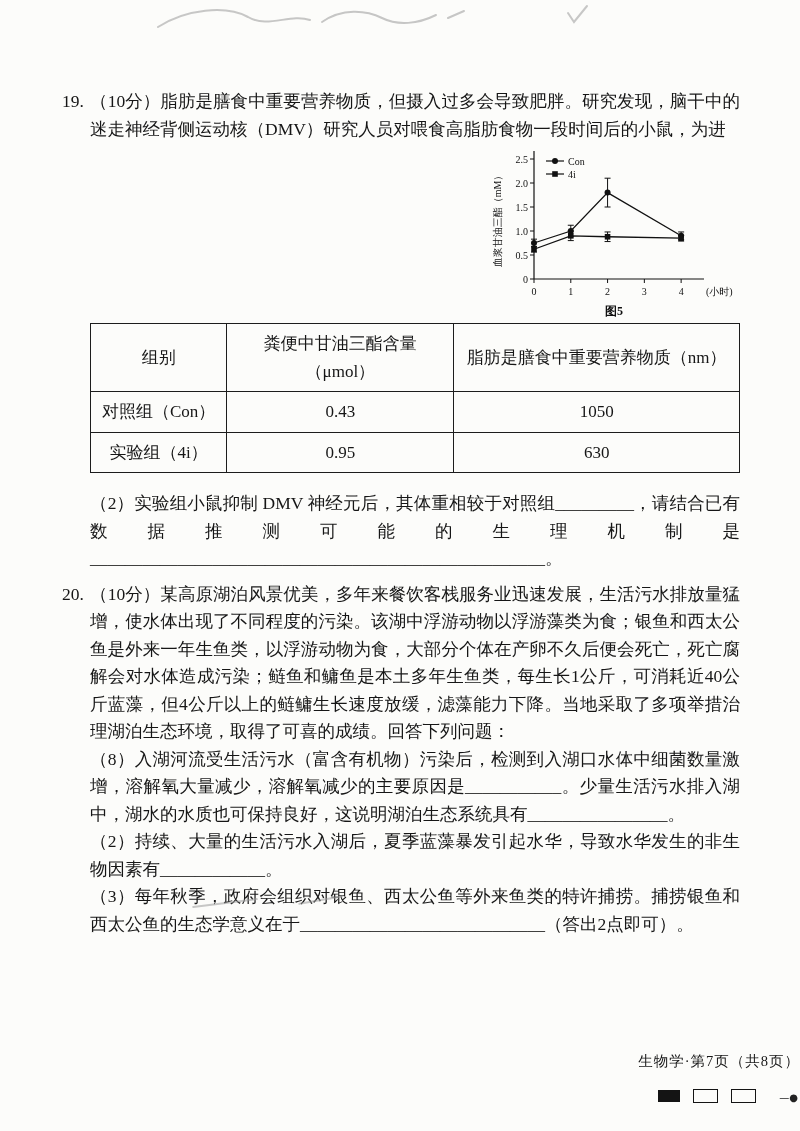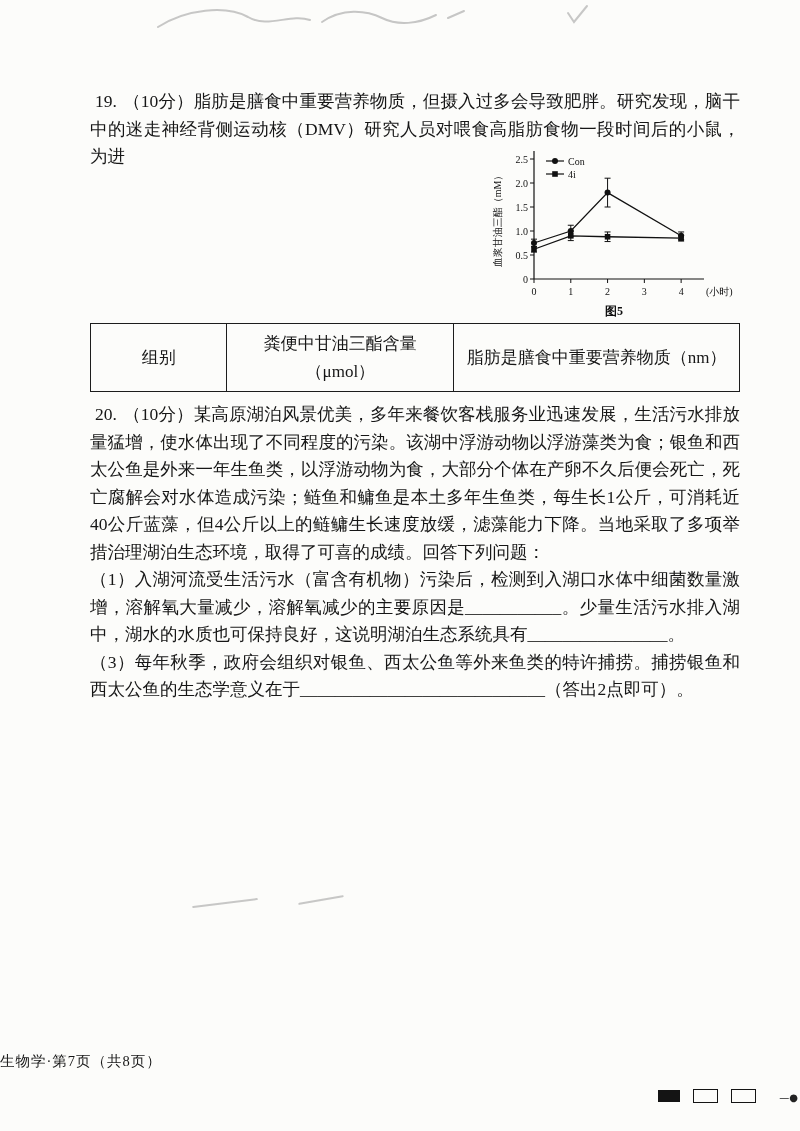--- a/index.html
+++ b/index.html
@@ -9,39 +9,39 @@
     font-family:"Liberation Serif","DejaVu Serif",serif;
   }
   .content{
     position:absolute;left:62px;top:88px;width:678px;
     font-size:17.5px;line-height:27.5px;text-align:justify;
   }
   .question{padding-left:28px;}
   .question + .question{margin-top:8px;}
   .qp{margin:0;}
   .qp.hang{text-indent:-28px;}
-  .qnum{display:inline-block;width:28px;text-indent:0;margin-left:33px;}
+  .qnum{display:inline-block;width:28px;text-indent:0;}
   .fig19{
     float:right;width:252px;margin:2px 0 4px 8px;
     shape-outside:margin-box;
   }
   .fig19 svg{display:block;}
   table.results{
     border-collapse:collapse;width:100%;clear:both;
-    margin:7px 0 9px;table-layout:fixed;
+    margin:7px 0 17px;table-layout:fixed;
   }
   table.results th,table.results td{
     border:1.5px solid #1c1c1c;text-align:center;vertical-align:middle;
     font-weight:normal;font-size:17px;padding:6px 4px;height:24px;
   }
   table.results col.c1{width:21%;}
   table.results col.c2{width:35%;}
   table.results col.c3{width:44%;}
   .footer{
-    position:absolute;left:0;right:0;top:1052px;text-align:left;
+    position:absolute;left:0;right:0;top:1052px;text-align:right;
     font-size:14.5px;letter-spacing:1px;
   }
   .print-marks{
     position:absolute;right:44px;top:1089px;display:flex;gap:13px;align-items:center;
   }
   .mark-filled{width:22px;height:12px;background:#141414;}
   .mark-outline{width:23px;height:12px;border:1.7px solid #141414;background:transparent;}
   .edge-mark{
     position:absolute;right:2px;top:1092px;font-size:10px;color:#222;
     font-family:"DejaVu Sans",sans-serif;
@@ -151,30 +151,42 @@
             <col class="c3">
           </colgroup>
         <thead>
           <tr>
             <th>组别</th>
             <th>粪便中甘油三酯含量（μmol）</th>
             <th>脂肪是膳食中重要营养物质（nm）</th>
           </tr>
         </thead>
         <tbody>
+          <tr>
+            <td>对照组（Con）</td>
+            <td>0.43</td>
+            <td>1050</td>
+          </tr>
+          <tr>
+            <td>实验组（4i）</td>
+            <td>0.95</td>
+            <td>630</td>
+          </tr>
         </tbody>
       </table>
 
+      <p class="qp">（2）实验组小鼠抑制 DMV 神经元后，其体重相较于对照组_________，请结合已有数据推测可能的生理机制是____________________________________________________。</p>
     </section>
 
     <section class="question">
       <p class="qp hang">
         <span class="qnum">20.</span><span>（10分）某高原湖泊风景优美，多年来餐饮客栈服务业迅速发展，生活污水排放量猛增，使水体出现了不同程度的污染。该湖中浮游动物以浮游藻类为食；银鱼和西太公鱼是外来一年生鱼类，以浮游动物为食，大部分个体在产卵不久后便会死亡，死亡腐解会对水体造成污染；鲢鱼和鳙鱼是本土多年生鱼类，每生长1公斤，可消耗近40公斤蓝藻，但4公斤以上的鲢鳙生长速度放缓，滤藻能力下降。当地采取了多项举措治理湖泊生态环境，取得了可喜的成绩。回答下列问题：</span>
       </p>
-      <p class="qp">（1）入湖河流受生活污水（富含有机物）污染后，检测到入湖口水体中细菌数量激增，溶解氧大量减少，溶解氧减少的主要原因是___________。少量生活污水排入湖中，湖水的水质也可保持良好，这说明湖泊生态系统具有________________。</p>
+      <p class="qp">（8）入湖河流受生活污水（富含有机物）污染后，检测到入湖口水体中细菌数量激增，溶解氧大量减少，溶解氧减少的主要原因是___________。少量生活污水排入湖中，湖水的水质也可保持良好，这说明湖泊生态系统具有________________。</p>
+      <p class="qp">（2）持续、大量的生活污水入湖后，夏季蓝藻暴发引起水华，导致水华发生的非生物因素有____________。</p>
       <p class="qp">（3）每年秋季，政府会组织对银鱼、西太公鱼等外来鱼类的特许捕捞。捕捞银鱼和西太公鱼的生态学意义在于____________________________（答出2点即可）。</p>
     </section>
 
   </div>
 
   <div class="pencil-strike strike1"></div>
   <div class="pencil-strike strike2"></div>
 
   <div class="footer">生物学·第7页（共8页）</div>
 

